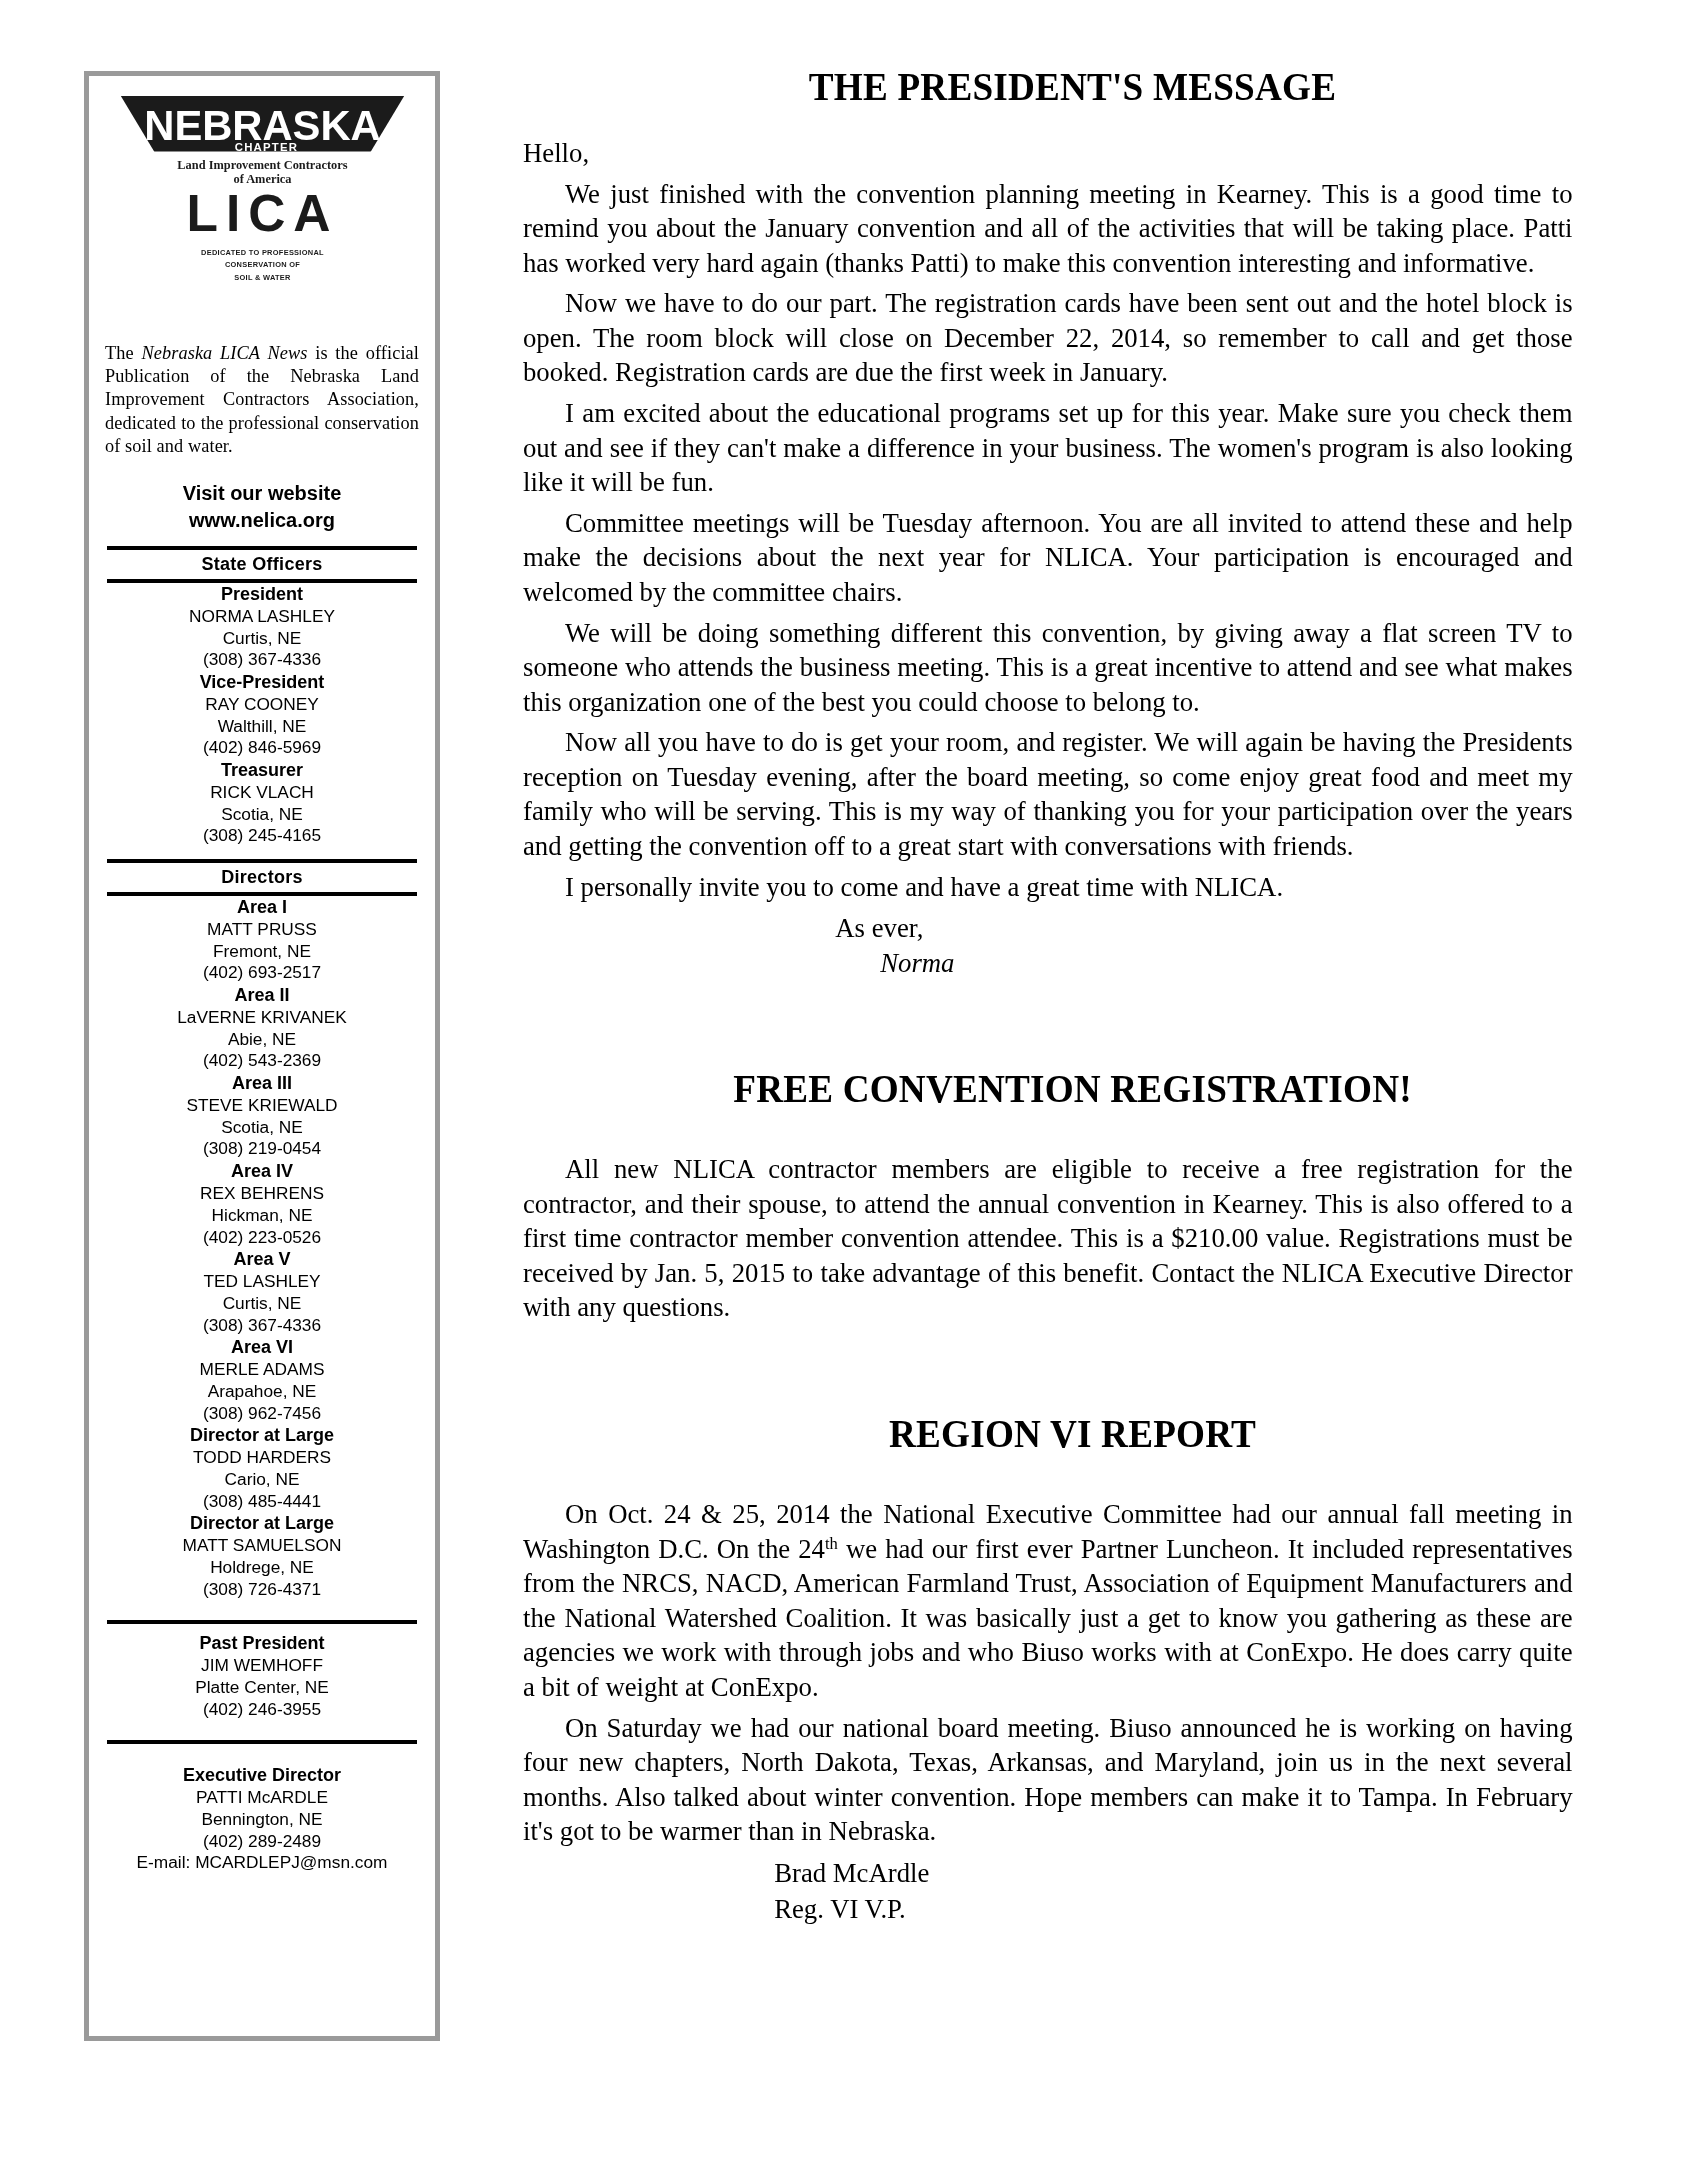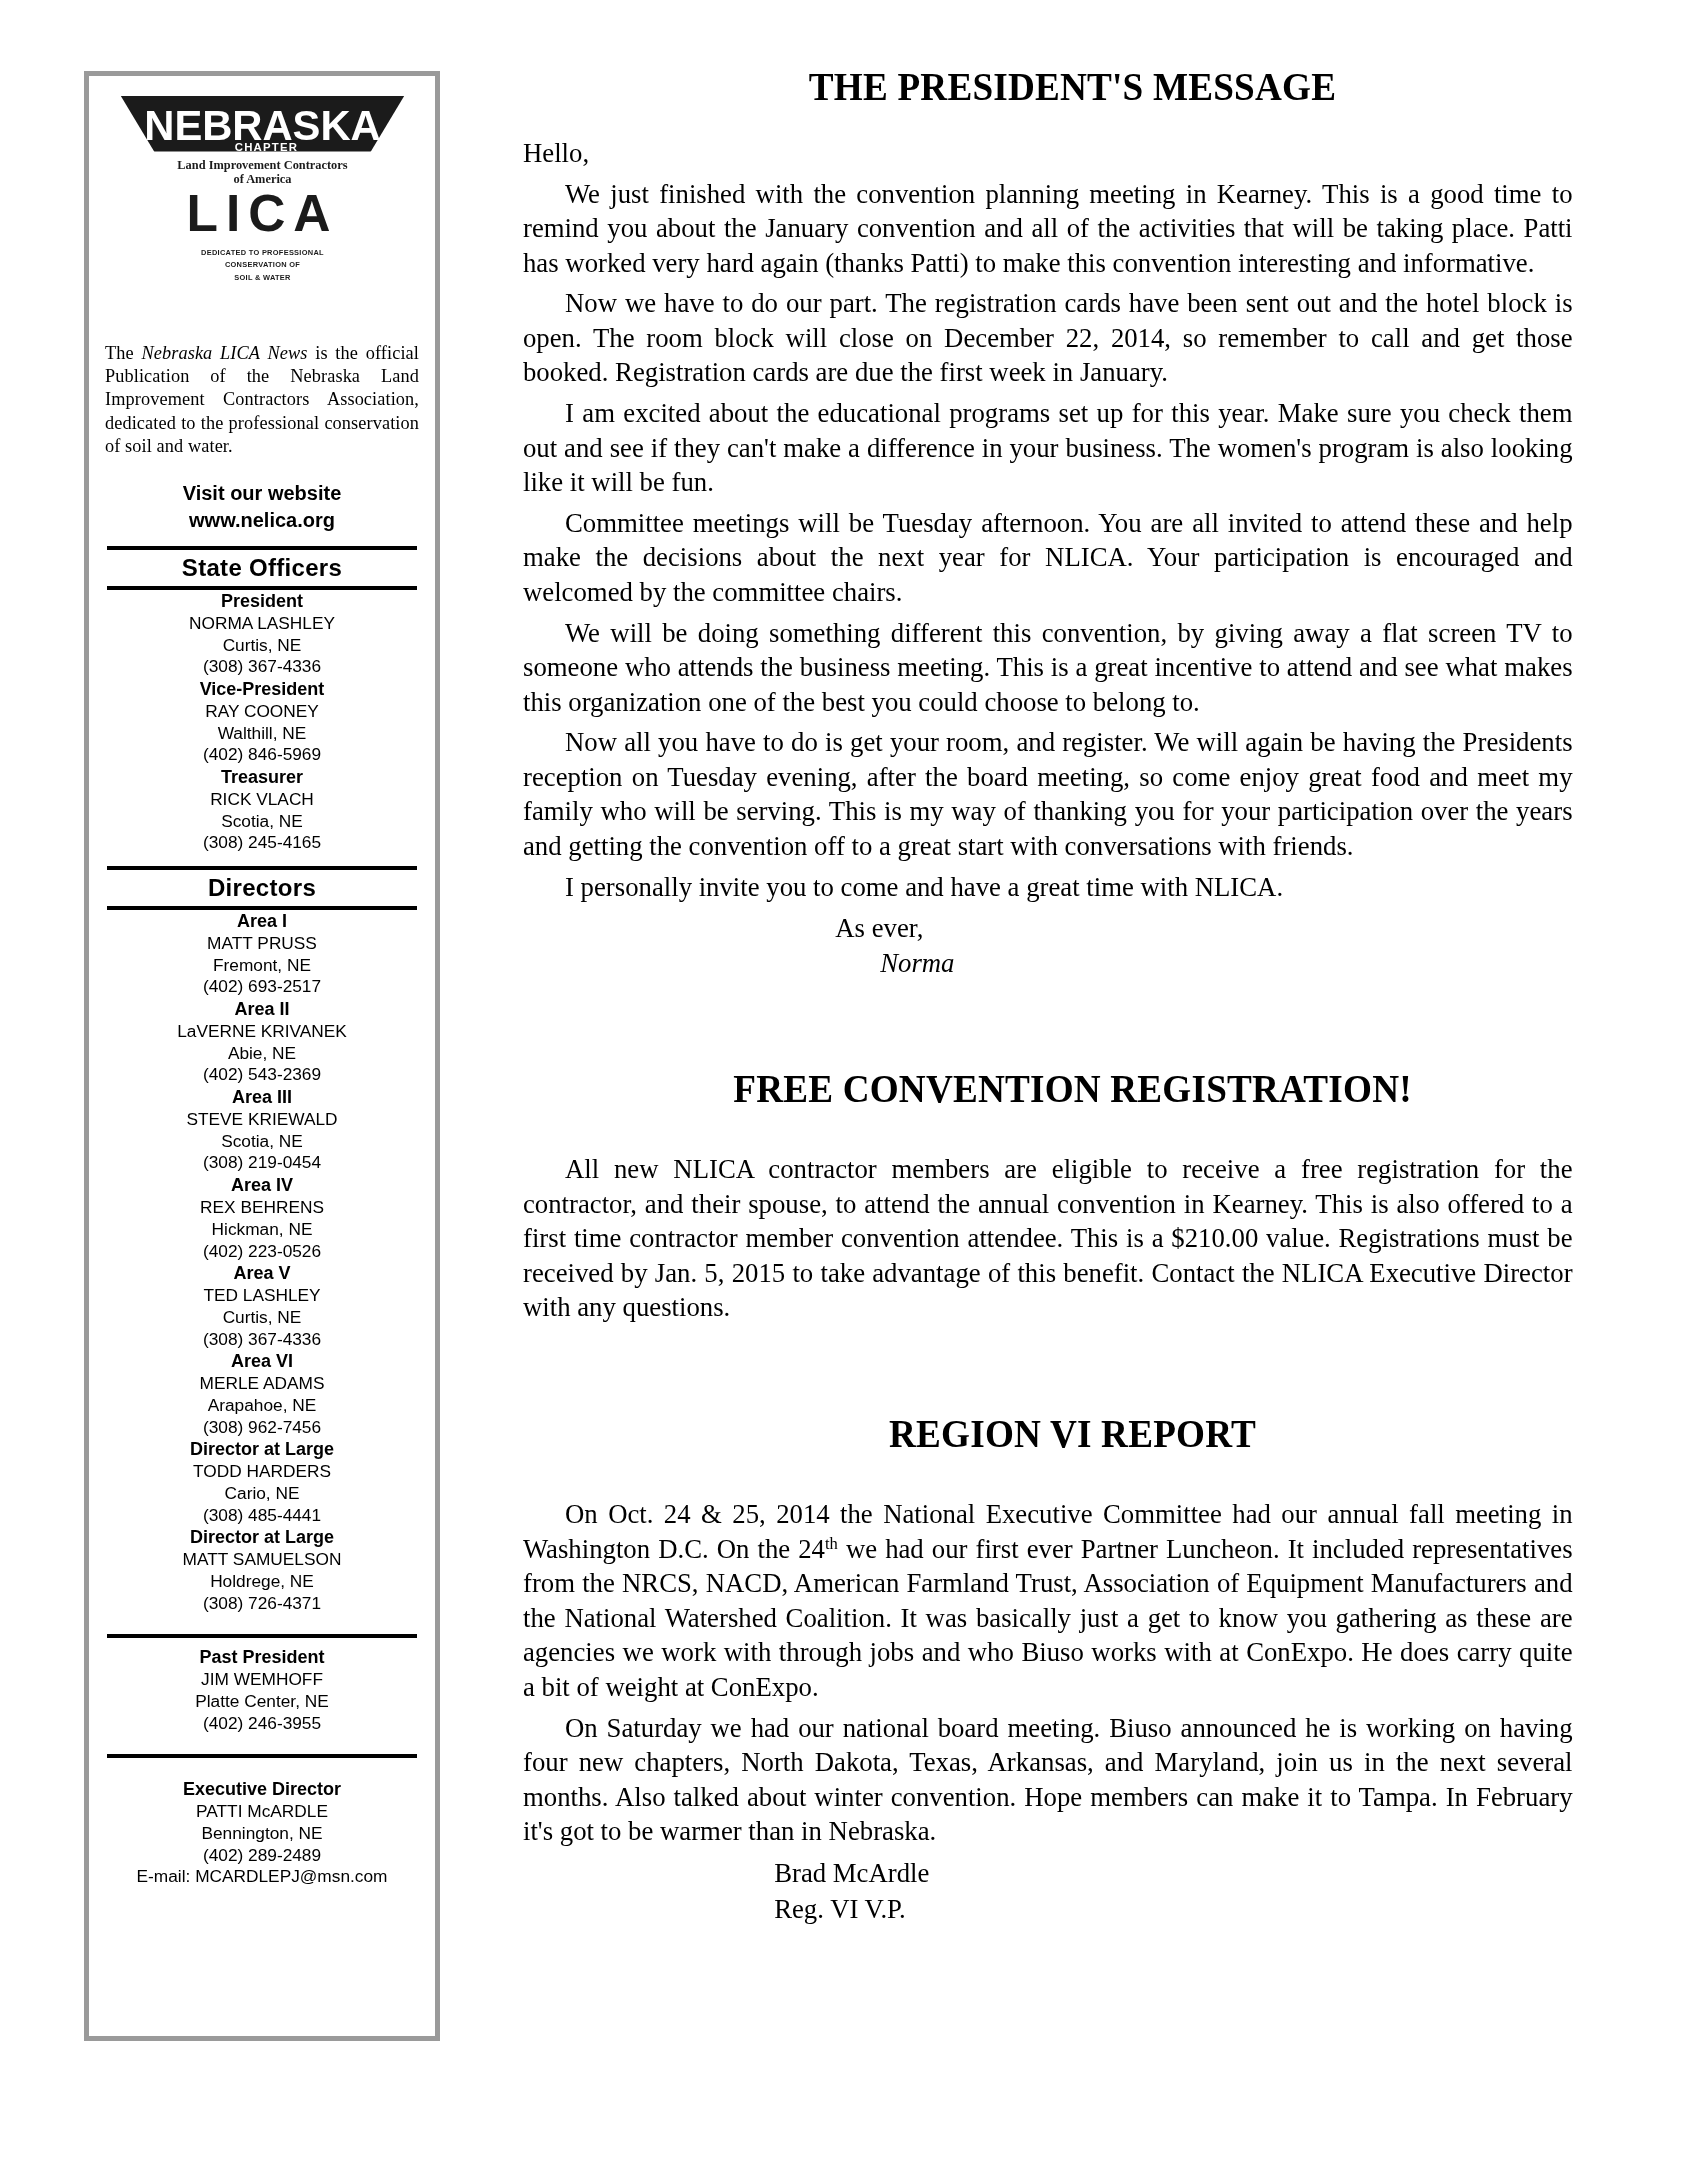--- a/index.html
+++ b/index.html
@@ -73,21 +73,21 @@
   }
   .rule-thin {
     border: 0;
     border-top: 4px solid #000;
     margin: 0 2px 0 2px;
   }
   .sec-head {
     text-align: center;
     font-family: "Liberation Sans", sans-serif;
     font-weight: bold;
-    font-size: 24px;
+    font-size: 18px;
     padding: 4px 0 4px 0;
     letter-spacing: 0.3px;
   }
 
   
   .officer {
     text-align: center;
     font-family: "Liberation Sans", sans-serif;
     font-size: 17.3px;
     line-height: 1.26;

